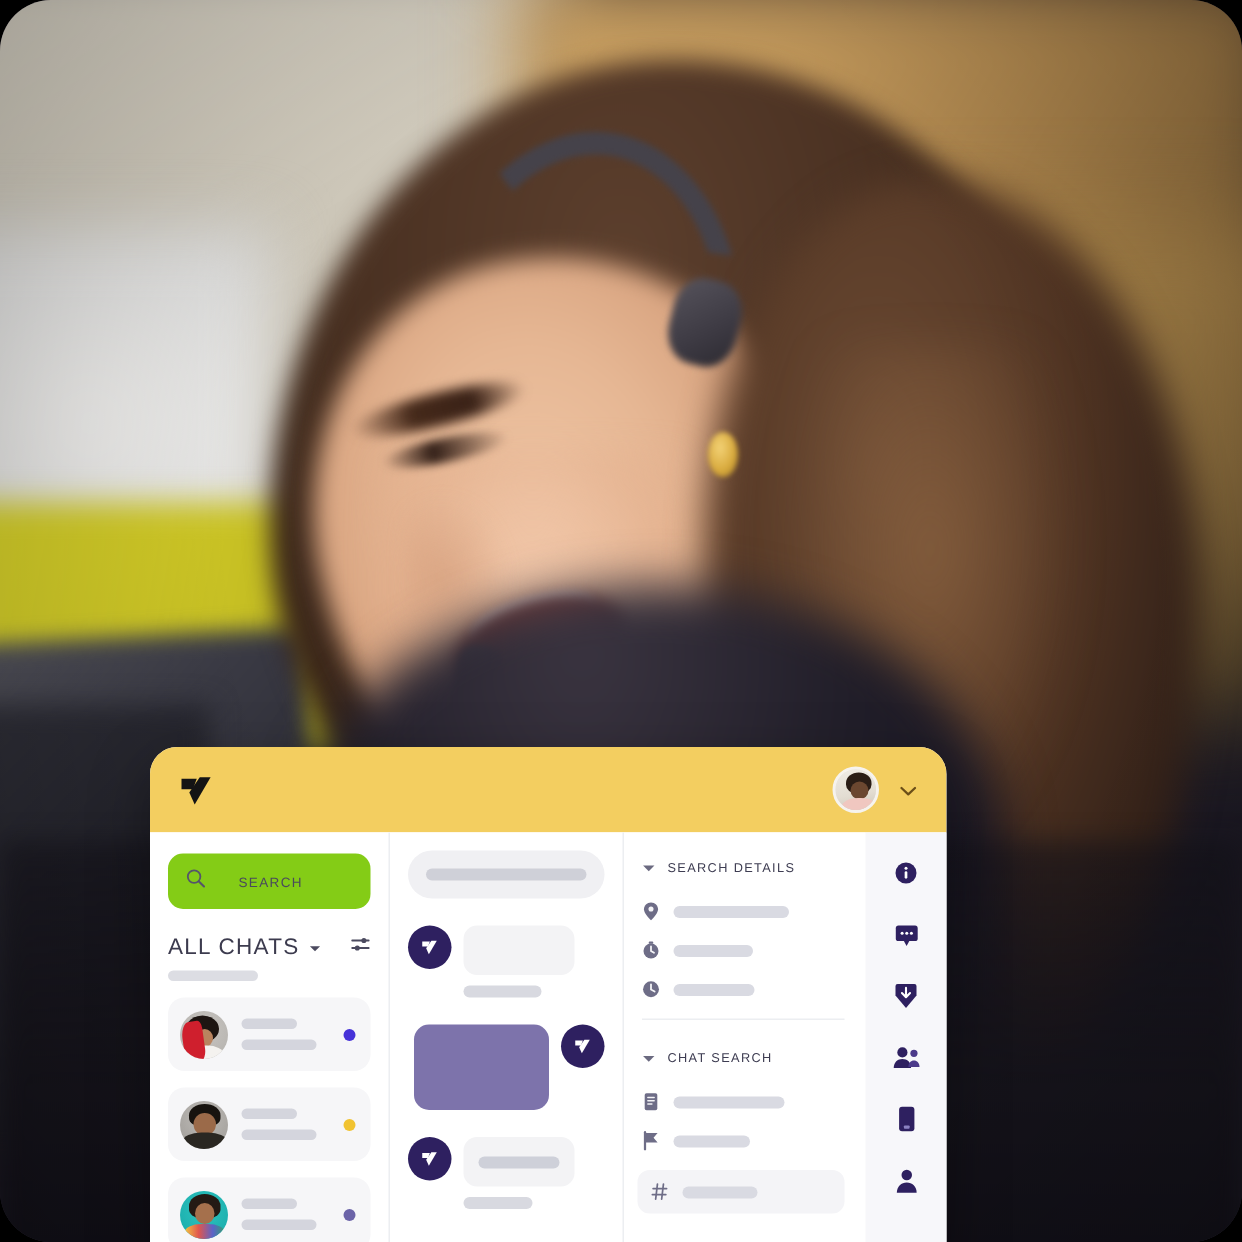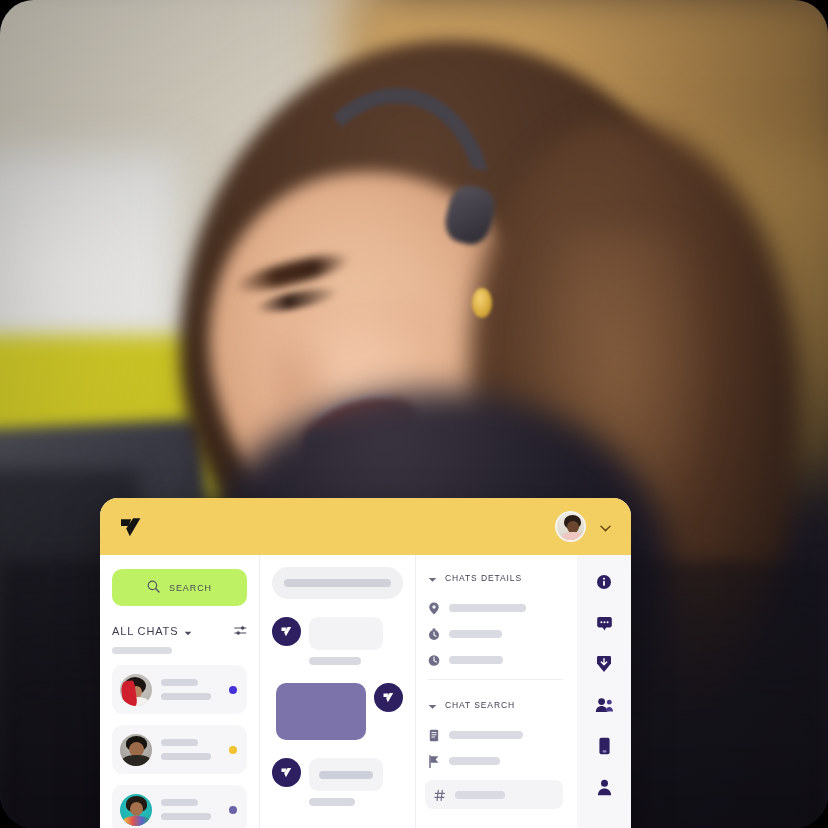--- a/index.html
+++ b/index.html
@@ -264,42 +264,41 @@
   .col-chats {
     width: 160px;
     flex: 0 0 160px;
     background: #ffffff;
     border-right: 1px solid #eceef1;
     padding: 14px 12px 0 12px;
     overflow: hidden;
   }
   .search-box {
     height: 37px;
-    background: #bef264;
+    background: #84cc16;
     border-radius: 10px;
     display: flex;
     align-items: center;
     padding: 0 12px;
-    gap: 9px;
-    justify-content: center;
+    gap: 22px;
   }
   .search-box .sicon { flex: 0 0 auto; }
   .search-label {
     font-size: 9px;
     letter-spacing: .9px;
     color: #4a4a5c;
     font-weight: 400;
   }
   .filter-row {
     display: flex; align-items: center;
     margin-top: 16px;
     gap: 5px;
   }
   .filter-label {
-    font-size: 11px;
+    font-size: 15px;
     letter-spacing: .85px;
     color: #3c3b4e;
     font-weight: 400;
   }
   .filter-caret { margin-left: 1px; }
   .filter-spacer { flex: 1; }
   .sub-bar {
     margin-top: 7px;
     width: 60px; height: 7px;
     background: #dcdde3;
@@ -618,21 +617,21 @@
       </div>
 
       <div class="col-details">
 
         <div class="sec-head">
           <span>
             <svg width="9" height="6" viewBox="0 0 9 6" aria-hidden="true">
               <path d="M0.7 1 L4.5 4.8 L8.3 1 Z" fill="#6b6a80"></path>
             </svg>
           </span>
-          <span class="sec-title">CHATS DETAILS</span>
+          <span class="sec-title">SEARCH DETAILS</span>
         </div>
 
         <div class="det-row">
           <span class="ico">
             <svg width="12" height="13" viewBox="0 0 12 13" aria-hidden="true">
               <path d="M6 0.6 C3.3 0.6 1.3 2.6 1.3 5.2 C1.3 8.4 6 12.5 6 12.5 C6 12.5 10.7 8.4 10.7 5.2 C10.7 2.6 8.7 0.6 6 0.6 Z" fill="#6e6d87"></path>
               <circle cx="6" cy="5" r="1.7" fill="#f4f4f7"></circle>
             </svg>
           </span>
           <span class="bar w1"></span>

